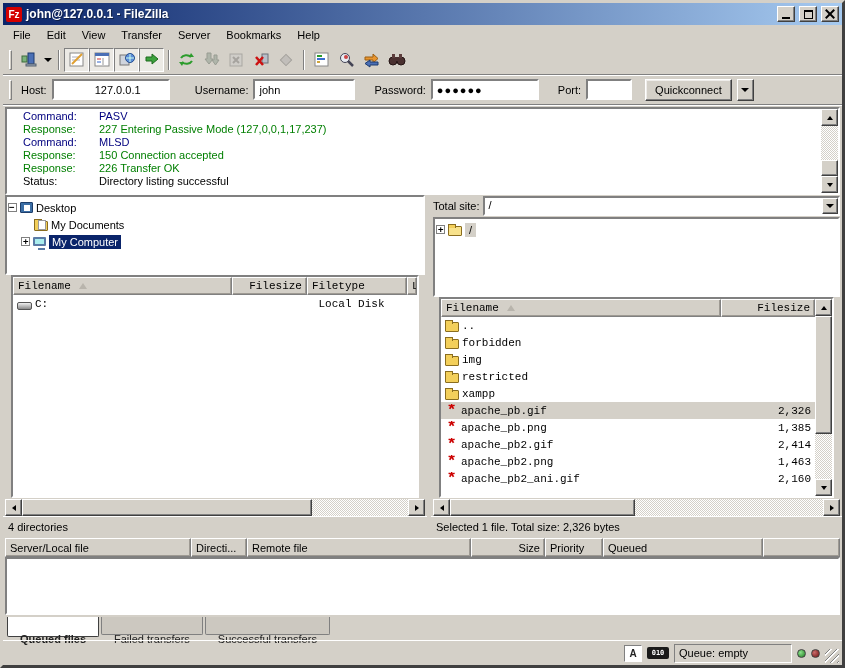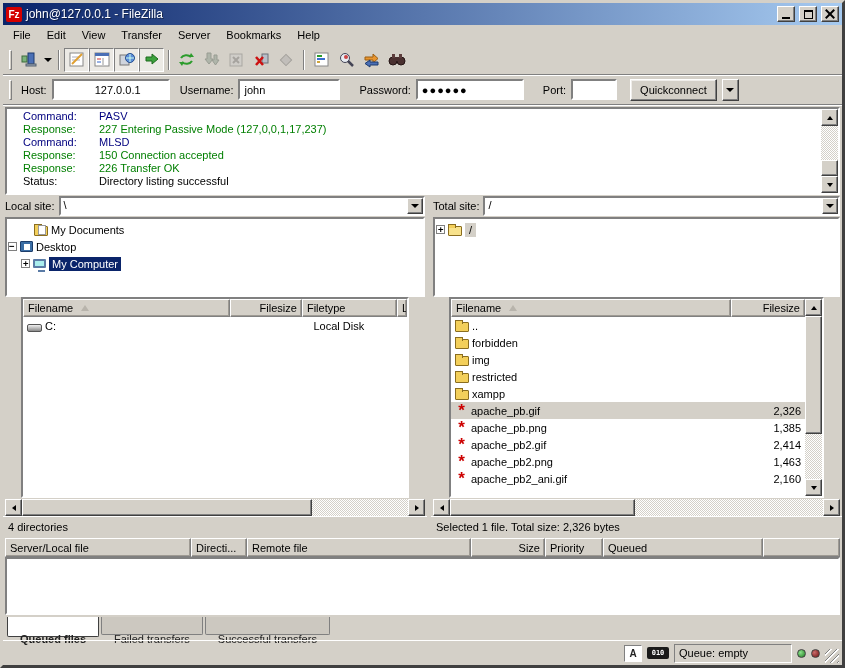--- a/index.html
+++ b/index.html
@@ -7,21 +7,21 @@
   body { font-family:"Liberation Sans", sans-serif; font-size:11px; color:#000; }
   .window { width:845px; height:668px; background:#d4d0c8; overflow:hidden;
             border:3px solid; border-color:#d4d0c8 #404040 #404040 #d4d0c8;
             display:flex; flex-direction:column; }
 
   
   .titlebar { height:22px; flex:0 0 auto; background:linear-gradient(90deg,#0a246a,#a6caf0);
               display:flex; align-items:center; padding:0 3px; gap:4px; }
   .app-icon { width:16px; height:15px; background:#d40000; color:#fff; font-weight:bold;
               font-size:10px; display:flex; align-items:center; justify-content:center; border-radius:2px; }
-  .title-text { color:#fff; font-weight:normal; font-size:12px; flex:1;
+  .title-text { color:#fff; font-weight:bold; font-size:12px; flex:1;
                 text-shadow:1px 1px 0 rgba(0,0,0,.4); white-space:nowrap; }
   .tb-btn { width:18px; height:16px; background:#d4d0c8; border:1px solid; flex:0 0 auto;
             border-color:#fff #404040 #404040 #fff; box-shadow:inset -1px -1px 0 #808080;
             display:flex; align-items:center; justify-content:center; }
   .g-min { width:8px; height:2px; background:#000; margin-top:8px; }
   .g-max { width:9px; height:9px; border:1px solid #000; border-top:2px solid #000; }
   .g-close { position:relative; width:10px; height:10px; }
   .g-close::before,.g-close::after { content:""; position:absolute; left:4px; top:-1px;
             width:2px; height:12px; background:#000; }
   .g-close::before { transform:rotate(45deg); } .g-close::after { transform:rotate(-45deg); }
@@ -97,22 +97,22 @@
   .tree-row { height:17px; display:flex; align-items:center; gap:3px; }
   .expander { width:9px; height:9px; flex:0 0 auto; border:1px solid #808080; background:#fff;
               position:relative; }
   .expander::before { position:absolute; left:1px; top:-2px; font:bold 9px "DejaVu Sans Mono",monospace; }
   .expander.plus::before { content:"+"; }
   .expander.minus::before { content:"−"; left:0px; }
   .sel-navy { background:#0a246a; color:#fff; padding:1px 3px; }
   .sel-gray { background:#d4d0c8; padding:1px 4px; }
 
   
-  .listwrap { flex:1; min-height:0; display:flex; margin:0 18px; background:#4d7c0f;
-              border:2px solid; border-color:#808080 #fff #fff #808080; overflow:hidden; }
+  .listwrap { flex:1; min-height:0; display:flex; margin:0 8px; background:#4d7c0f;
+              border:2px solid; border-color:#808080 #fff #fff #808080; overflow:hidden;font-family:Liberation Mono, monospace; }
   .list-main { flex:1; min-width:0; display:flex; flex-direction:column; }
   .lheader { display:flex; height:18px; flex:0 0 auto; background:#d4d0c8; }
   .hcell { border:1px solid; border-color:#fff #808080 #808080 #fff; box-shadow:inset -1px -1px 0 #9e9a93;
            padding:1px 4px; display:flex; align-items:center; overflow:hidden; white-space:nowrap; }
   .hcell.right { justify-content:flex-end; }
   .sortasc { width:0; height:0; border-left:4px solid transparent; border-right:4px solid transparent;
              border-bottom:6px solid #b8b4ac; margin-left:8px; }
   .lbody { flex:1; background:#fff; overflow:hidden; }
   .lrow { height:17px; display:flex; align-items:center; white-space:nowrap; }
   .lrow .c { padding:0 4px; overflow:hidden; display:flex; align-items:center; gap:3px; }
@@ -298,21 +298,21 @@
           <rect x="4" y="2" width="3" height="4" fill="#5c3c3c"></rect>
           <rect x="11" y="2" width="3" height="4" fill="#5c3c3c"></rect>
         </svg>
     </div>
   </div>
 
   <div class="qcbar">
     <div class="vgrip"></div>
     <span>Host:</span>
     <input class="field" style="width: 118px; padding-left: 41px;" value="127.0.0.1">
-    <span style="margin-left:5px">Username:</span>
+    <span style="margin-left:20px">Username:</span>
     <input class="field" style="width: 102px;" value="john">
     <span style="margin-left:14px">Password:</span>
     <input class="field" style="width: 108px; letter-spacing: 1px;" value="●●●●●●">
     <span style="margin-left:14px">Port:</span>
     <input class="field" style="width: 46px;" value="">
     <button class="qc-btn" style="margin-left:8px">Quickconnect</button>
     <div class="qc-dd">
         <div class="dd-arrow"></div>
       </div>
   </div>
@@ -352,38 +352,29 @@
       <div class="sb-thumb" style="height:16px"></div>
       <div class="sb-btn">
           <div class="tri-down"></div>
         </div>
     </div>
   </div>
 
   <div class="panes">
 
     <div class="pane left">
-      <div class="sitebar">
-        <span>Local site:</span>
-        <div class="combo">
-          <span class="val">\</span>
-          <div class="combo-btn">
-              <div class="dd-arrow"></div>
-            </div>
-        </div>
-      </div>
       <div class="treebox">
-        <div class="tree-row" style="padding-left:26px">
-          <span class="ico folder doc"></span>
-          <span>My Documents</span>
-        </div>
         <div class="tree-row">
           <span class="expander minus"></span>
           <span class="ico deskico"></span>
           <span>Desktop</span>
+        </div>
+        <div class="tree-row" style="padding-left:26px">
+          <span class="ico folder doc"></span>
+          <span>My Documents</span>
         </div>
         <div class="tree-row" style="padding-left:13px">
           <span class="expander plus"></span>
           <span class="ico compico"></span>
           <span class="sel-navy">My Computer</span>
         </div>
       </div>
       <div class="listwrap">
         <div class="list-main">
           <div class="lheader">

